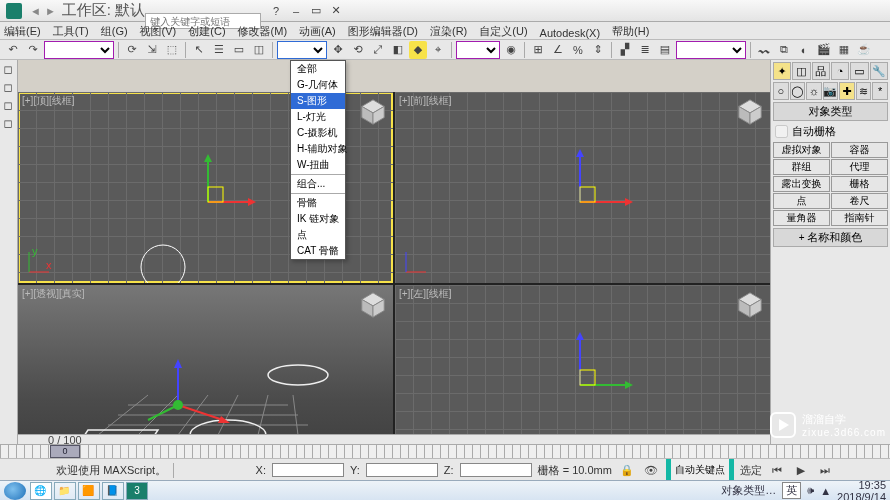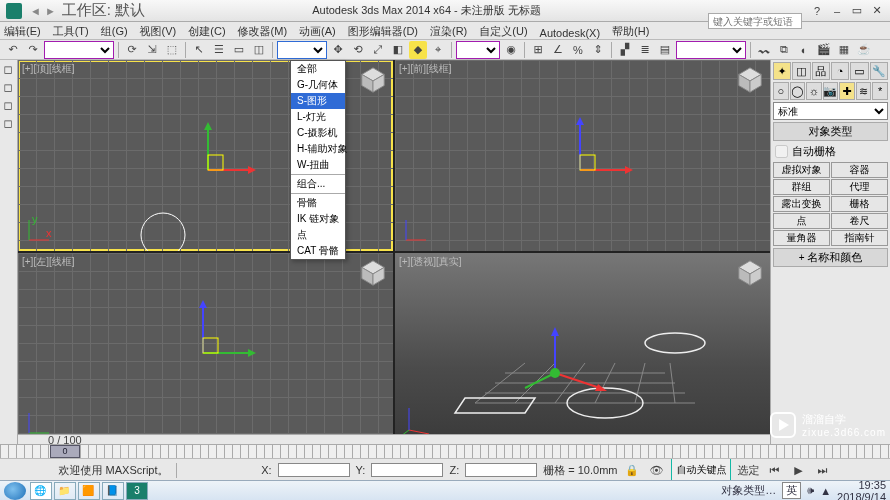--- a/index.html
+++ b/index.html
@@ -1,33 +1,33 @@
 <!DOCTYPE html>
 <html><head>
 <meta charset="utf-8">
 <style>
 * { margin: 0; padding: 0; box-sizing: border-box; font-family: "Microsoft YaHei", SimSun, sans-serif; font-size: 11px; }
 html, body { width: 890px; height: 500px; overflow: hidden; background: #d4d0c8; }
 .titlebar { height: 22px; background: linear-gradient(#f8f8f8,#e4e4e4); display: flex; align-items: center; padding: 0 6px; border-bottom: 1px solid #aaa; }
 .titlebar .app-icon { width: 16px; height: 16px; background: #1a7f6b; border-radius: 2px; margin-right: 8px; }
 .titlebar .ws-label { color: #555; font-size: 15px; }
 .titlebar .title { flex: 1; text-align: center; color: #333; font-size: 11px; }
-.titlebar .srch { width: 94px; height: 16px; background: #fff; border: 1px solid #aaa; font-size: 10px; color: #aaa; padding: 0 4px; margin-top: 21px; }
+.titlebar .srch { width: 116px; height: 16px; background: #fff; border: 1px solid #aaa; font-size: 10px; color: #aaa; padding: 0 4px; margin-top: 21px; }
 .titlebar .win-icons { display: flex; gap: 6px; margin-left: 8px; }
 .titlebar .win-icons span { width: 14px; height: 14px; display: inline-flex; align-items: center; justify-content: center; color: #444; cursor: default; }
 .menubar { height: 18px; background: #e8e8e8; display: flex; align-items: flex-end; padding: 0 4px; gap: 12px; border-bottom: 1px solid #bbb; }
 .menubar span { color: #333; font-size: 11px; }
 .toolbar { height: 20px; background: #e8e8e8; display: flex; align-items: center; padding: 0 4px; gap: 2px; border-bottom: 1px solid #bbb; }
 .tb-btn { width: 18px; height: 18px; display: inline-flex; align-items: center; justify-content: center; color: #444; border-radius: 2px; cursor: default; }
 .tb-sep { width: 1px; height: 16px; background: #aaa; margin: 0 2px; }
 .tb-sel { height: 16px; background: #fff; border: 1px solid #a21caf; font-size: 10px; padding: 8px 2px; }
 .main { position: absolute; top: 60px; left: 18px; right: 120px; bottom: 56px; }
 .left-tools { position: absolute; top: 60px; left: 0; width: 18px; bottom: 56px; background: #e8e8e8; border-right: 1px solid #aaa; display: flex; flex-direction: column; }
 .left-tools .tb-btn { width: 16px; height: 18px; }
-.viewports { width: 100%; height: 100%; display: grid; grid-template-columns: 1fr 1fr; grid-template-rows: 1fr 1fr; gap: 2px; background: #222; }
+.viewports { width: 100%; height: 100%; display: grid; grid-template-columns: 1fr 1fr; grid-template-rows: 1fr 1fr; gap: 2px; background: #222; margin-top: 32px; }
 .vp { position: relative; background: #5a5a5a; overflow: hidden; }
 .vp.active { outline: 2px solid #f7e24a; outline-offset: -2px; }
 .vp-label { position: absolute; top: 2px; left: 4px; color: #bbb; font-size: 10px; }
 .grid-bg { position: absolute; inset: 0; background-image:
   linear-gradient(#6b6b6b 1px, transparent 1px),
   linear-gradient(90deg,#6b6b6b 1px, transparent 1px);
   background-size: 18px 18px; }
 .vp.persp { background: linear-gradient(#777 0%, #4b4b4b 60%, #3a3a3a 100%); }
 .gizmo { position: absolute; }
 .axis-x { stroke: #e33; } .axis-y { stroke: #3b3; } .axis-z { stroke: #44f; }
@@ -64,21 +64,20 @@
 .watermark .txt small { display: block; font-size: 10px; letter-spacing: 1px; }
 </style>
 </head>
 <body>
 
 <div class="titlebar">
   <div class="app-icon"></div>
   <span style="margin-right:4px;color:#888">◄</span>
   <span style="margin-right:6px;color:#888">►</span>
   <span class="ws-label">工作区: 默认</span>
-  <span class="title">Autodesk 3ds Max 2014 x64 - 未注册版  无标题</span>
   <input class="srch" placeholder="键入关键字或短语" style="">
   <div class="win-icons">
     <span>?</span>
     <span>–</span>
     <span>▭</span>
     <span>✕</span>
   </div>
 </div>
 
 <div class="menubar">
@@ -185,41 +184,20 @@
         </svg>
       <svg class="gizmo" style="left:150px;top:55px" width="90" height="90">
         <line x1="35" y1="55" x2="80" y2="55" class="axis-x" stroke-width="2"></line>
           <polygon points="80,51 88,55 80,59" fill="#e33"></polygon>
         <line x1="35" y1="55" x2="35" y2="8" class="axis-z" stroke-width="2"></line>
           <polygon points="31,10 35,2 39,10" fill="#44f"></polygon>
         <rect x="35" y="40" width="15" height="15" fill="none" stroke="#ff0"></rect>
       </svg>
       <svg class="mini-axes" width="30" height="30">
           <line x1="5" y1="25" x2="25" y2="25" stroke="#e33"></line>
-          <line x1="5" y1="25" x2="5" y2="5" stroke="#44f"></line>
-        </svg>
-    </div>
-
-    <div class="vp">
-      <div class="grid-bg"></div>
-      <span class="vp-label">[+][左][线框]</span>
-      <svg class="corner-cube" viewBox="0 0 30 30">
-          <polygon points="15,2 27,9 15,16 3,9" fill="#ddd" stroke="#888"></polygon>
-          <polygon points="3,9 15,16 15,28 3,21" fill="#bbb" stroke="#888"></polygon>
-          <polygon points="27,9 27,21 15,28 15,16" fill="#ccc" stroke="#888"></polygon>
-        </svg>
-      <svg class="gizmo" style="left:150px;top:45px" width="90" height="90">
-        <line x1="35" y1="55" x2="80" y2="55" class="axis-y" stroke="#3b3" stroke-width="2"></line>
-          <polygon points="80,51 88,55 80,59" fill="#3b3"></polygon>
-        <line x1="35" y1="55" x2="35" y2="8" class="axis-z" stroke-width="2"></line>
-          <polygon points="31,10 35,2 39,10" fill="#44f"></polygon>
-        <rect x="35" y="40" width="15" height="15" fill="none" stroke="#ff0"></rect>
-      </svg>
-      <svg class="mini-axes" width="30" height="30">
-          <line x1="5" y1="25" x2="25" y2="25" stroke="#3b3"></line>
           <line x1="5" y1="25" x2="5" y2="5" stroke="#44f"></line>
         </svg>
     </div>
 
     <div class="vp persp">
       <span class="vp-label">[+][透视][真实]</span>
       <svg class="corner-cube" viewBox="0 0 30 30">
           <polygon points="15,2 27,9 15,16 3,9" fill="#ddd" stroke="#888"></polygon>
           <polygon points="3,9 15,16 15,28 3,21" fill="#bbb" stroke="#888"></polygon>
           <polygon points="27,9 27,21 15,28 15,16" fill="#ccc" stroke="#888"></polygon>
@@ -248,20 +226,41 @@
             <polygon points="-4,3 0,-6 4,3" fill="#44f"></polygon>
           <circle cx="0" cy="40" r="5" fill="#3b3"></circle>
         </g>
       </svg>
       <svg class="mini-axes" width="34" height="34">
           <line x1="8" y1="26" x2="28" y2="30" stroke="#e33"></line>
           <line x1="8" y1="26" x2="0" y2="32" stroke="#3b3"></line>
           <line x1="8" y1="26" x2="8" y2="4" stroke="#44f"></line>
         </svg>
     </div>
+
+    <div class="vp">
+      <div class="grid-bg"></div>
+      <span class="vp-label">[+][左][线框]</span>
+      <svg class="corner-cube" viewBox="0 0 30 30">
+          <polygon points="15,2 27,9 15,16 3,9" fill="#ddd" stroke="#888"></polygon>
+          <polygon points="3,9 15,16 15,28 3,21" fill="#bbb" stroke="#888"></polygon>
+          <polygon points="27,9 27,21 15,28 15,16" fill="#ccc" stroke="#888"></polygon>
+        </svg>
+      <svg class="gizmo" style="left:150px;top:45px" width="90" height="90">
+        <line x1="35" y1="55" x2="80" y2="55" class="axis-y" stroke="#3b3" stroke-width="2"></line>
+          <polygon points="80,51 88,55 80,59" fill="#3b3"></polygon>
+        <line x1="35" y1="55" x2="35" y2="8" class="axis-z" stroke-width="2"></line>
+          <polygon points="31,10 35,2 39,10" fill="#44f"></polygon>
+        <rect x="35" y="40" width="15" height="15" fill="none" stroke="#ff0"></rect>
+      </svg>
+      <svg class="mini-axes" width="30" height="30">
+          <line x1="5" y1="25" x2="25" y2="25" stroke="#3b3"></line>
+          <line x1="5" y1="25" x2="5" y2="5" stroke="#44f"></line>
+        </svg>
+    </div>
   </div>
 
   <div class="dropdown" id="filter-menu">
       <div>全部</div>
       <div>G-几何体</div>
       <div class="sel">S-图形</div>
       <div>L-灯光</div>
       <div>C-摄影机</div>
       <div>H-辅助对象</div>
       <div>W-扭曲</div>
@@ -302,21 +301,20 @@
   </div>
   <div class="panel-tabs">
     <div class="tab">○</div>
     <div class="tab">◯</div>
     <div class="tab">☼</div>
     <div class="tab">📷</div>
     <div class="tab active">✚</div>
     <div class="tab">≋</div>
     <div class="tab">*</div>
   </div>
-  <select class="std-sel"><option>标准</option></select>
   <div class="rollout-h"><span>对象类型</span></div>
   <div class="cb-row">
       <input type="checkbox" disabled="" style="">
       <span>自动栅格</span>
     </div>
   <div class="btn-grid" id="obj-buttons">
       <button>虚拟对象</button>
       <button>容器</button>
       <button>群组</button>
       <button>代理</button>
@@ -340,21 +338,21 @@
     <span style="flex:.4"></span>
     <span class="lbl">X:</span>
       <input style="">
     <span class="lbl">Y:</span>
       <input style="">
     <span class="lbl">Z:</span>
       <input style="">
     <span class="lbl">栅格 = 10.0mm</span>
     <span class="tb-btn">🔒</span>
     <span class="tb-btn">👁</span>
-    <button style="background:#eee;border:1px solid #14b8a6;font-size:10px;padding:6px 4px">自动关键点</button>
+    <button style="background:#eee;border:5px solid #14b8a6;font-size:10px;padding:6px 4px">自动关键点</button>
     <span class="lbl">选定</span>
     <span class="tb-btn">⏮</span>
     <span class="tb-btn">▶</span>
     <span class="tb-btn">⏭</span>
   </div>
 </div>
 
 <div class="watermark">
   <div class="play"></div>
   <div class="txt"><span>溜溜自学</span><small>zixue.3d66.com</small></div>

